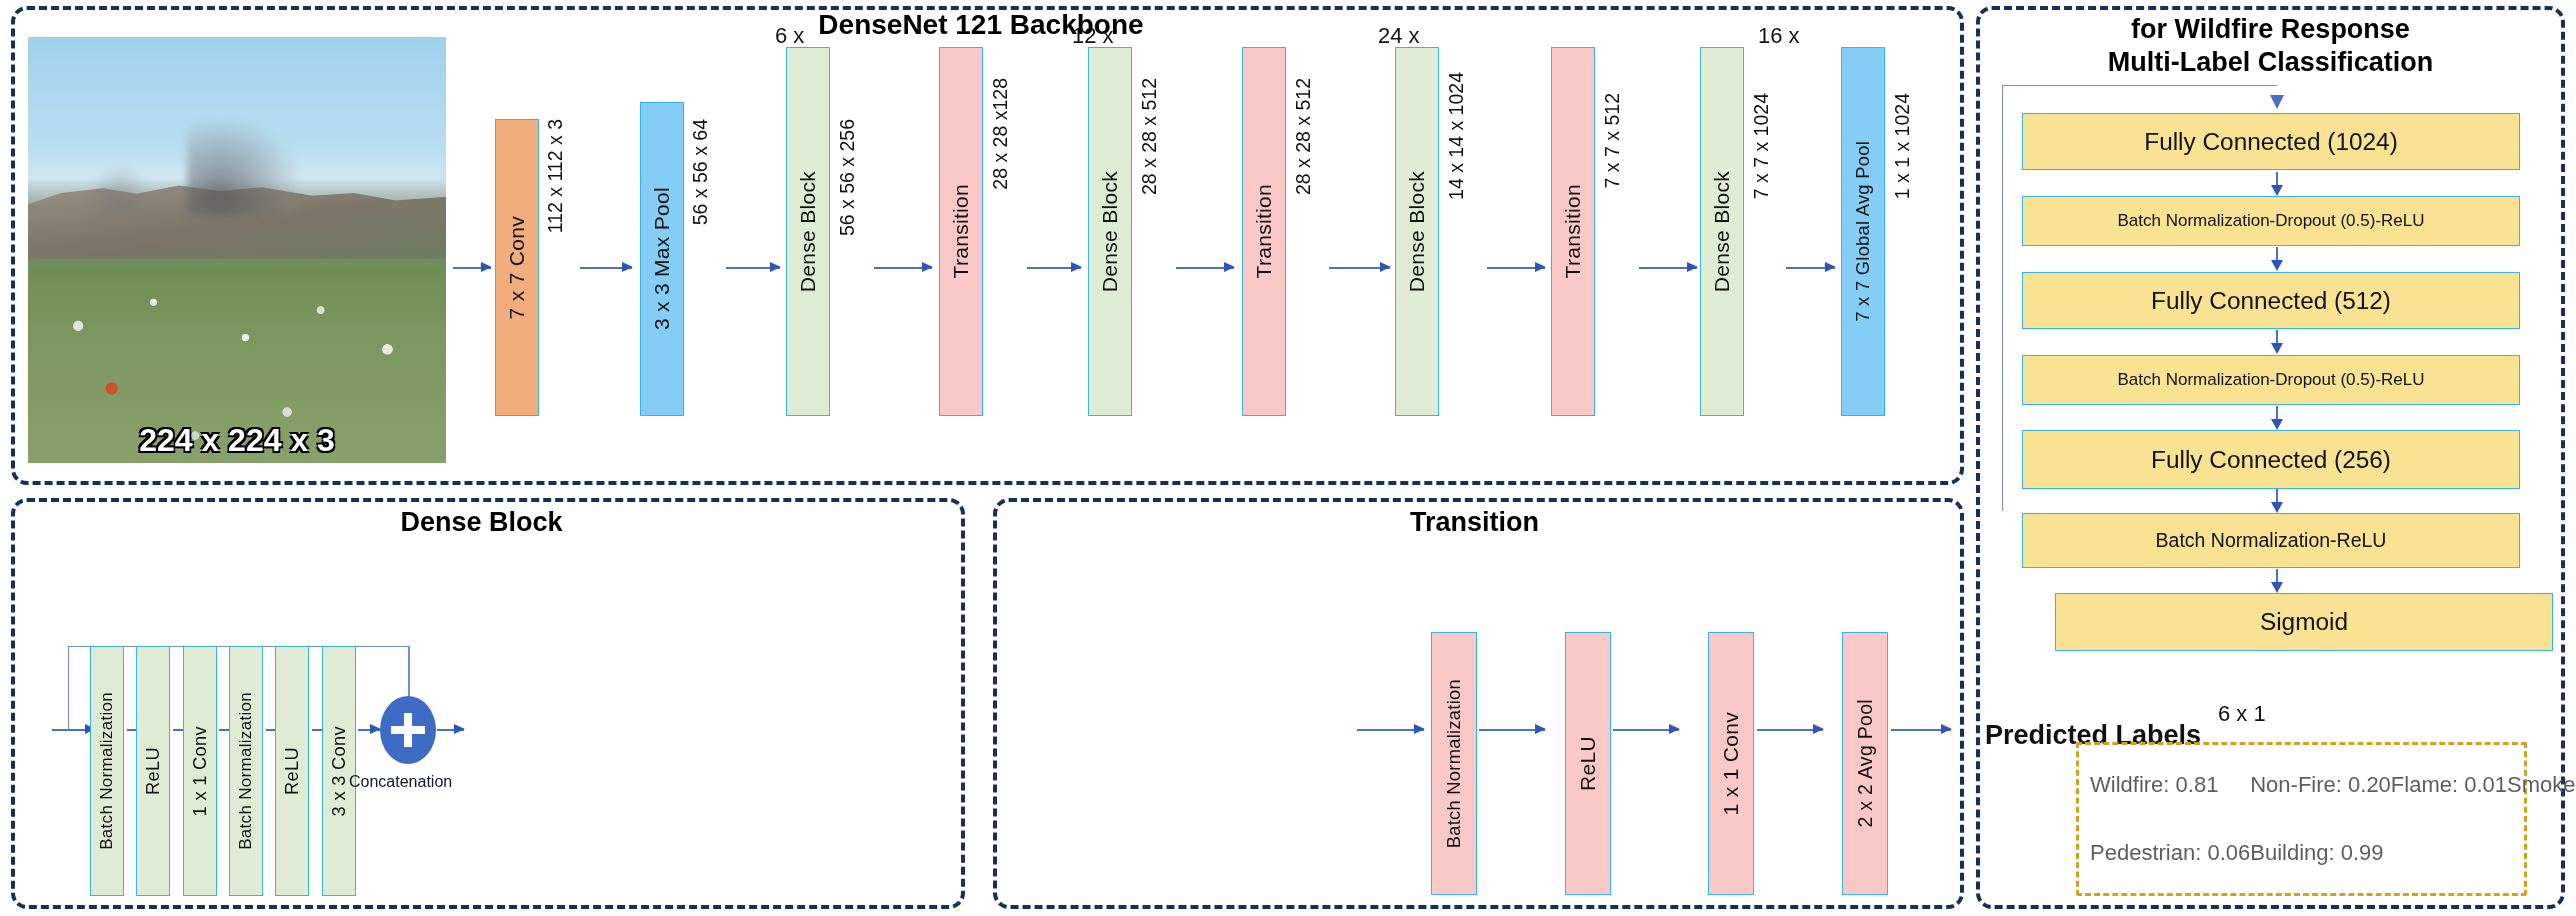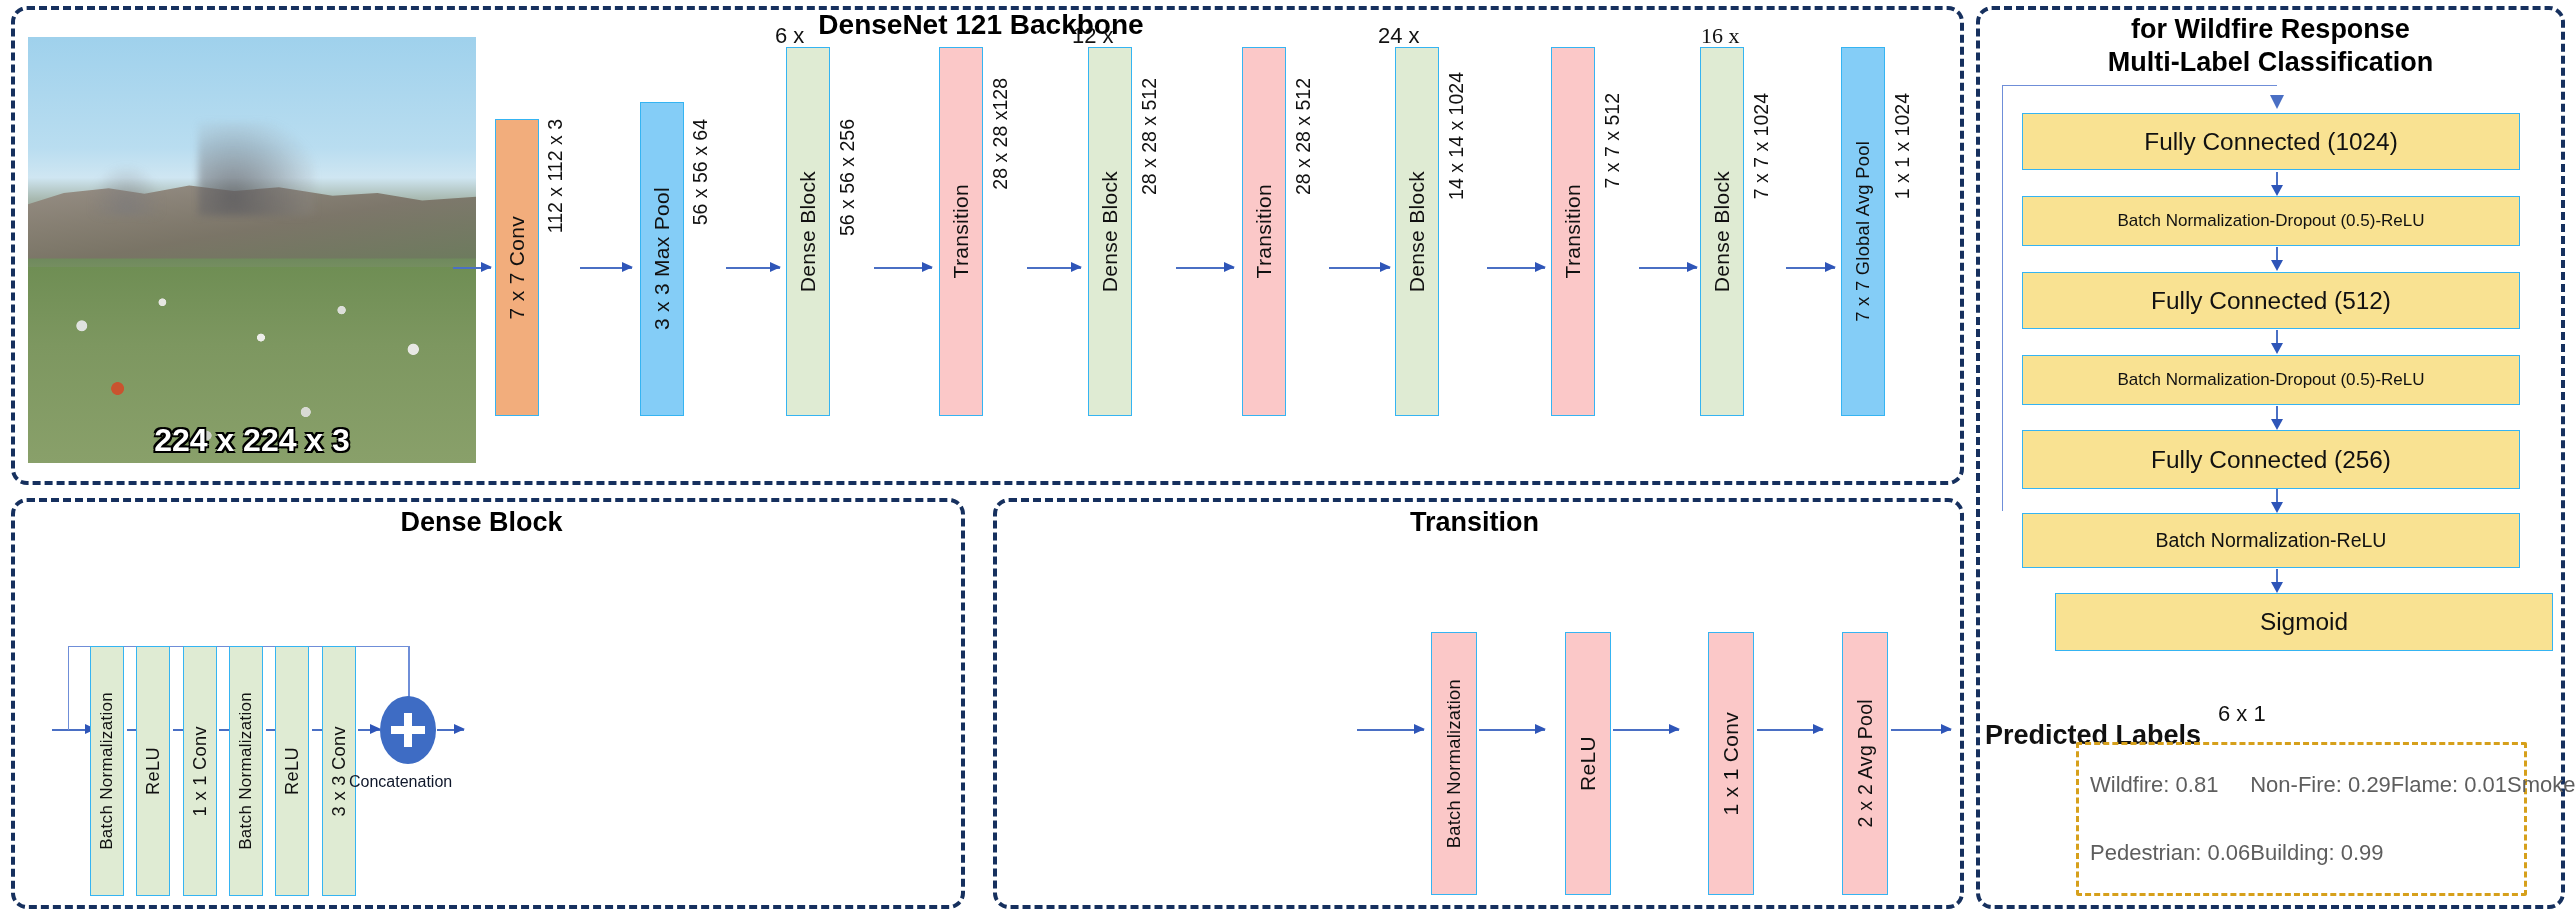--- a/index.html
+++ b/index.html
@@ -7,24 +7,24 @@
        font-family:"Liberation Sans","DejaVu Sans",sans-serif;color:#111;}
 
   .panel{position:absolute;border:4.3px dashed #16305e;border-radius:16px;box-sizing:border-box;background:#fff;}
 
   .panel-title{position:absolute;font-weight:bold;color:#000;text-align:center;white-space:nowrap;}
 
   
   #backbone{left:11px;top:6.1px;width:1953px;height:479px;}
   #backbone-title{left:707px;top:8.5px;width:548px;font-size:28px;}
 
-  .photo{position:absolute;left:28px;top:37px;width:448px;height:426px;
+  .photo{position:absolute;left:28px;top:37px;width:380px;height:426px;
          background:linear-gradient(#9fd1ec 0%,#b9ddf0 26%,#cfe6f2 33%,#a8b9b0 38%,
                     #8a9a7e 44%,#6f8a5d 52%,#87986d 60%,#9aa77f 70%,#a9b189 80%,#9eab84 100%);
-         overflow:hidden;}
+         overflow:hidden;padding-left:38px;}
   .photo .ridge{position:absolute;left:0;top:30%;width:100%;height:22%;
        background:linear-gradient(170deg,#9a8f85,#7a7266 60%,#6d7a5e);
        clip-path:polygon(0 42%,8% 30%,18% 25%,26% 31%,36% 22%,46% 28%,56% 24%,68% 33%,78% 30%,88% 38%,100% 34%,100% 100%,0 100%);
        opacity:.92;}
   .photo .smoke{position:absolute;left:38%;top:20%;width:26%;height:22%;
        background:radial-gradient(ellipse at 30% 80%, rgba(90,90,95,.75), rgba(140,140,145,.18) 65%, rgba(255,255,255,0) 80%);
        filter:blur(3.7px);}
   .photo .smoke2{position:absolute;left:14%;top:30%;width:16%;height:12%;
        background:radial-gradient(ellipse at 50% 80%, rgba(120,120,125,.55), rgba(255,255,255,0) 72%);
        filter:blur(3.7px);}
@@ -169,21 +169,21 @@
 
 <div class="arrow" style="left:1487px;top:267px;width:58px;"></div>
 
 <div class="layer pink" style="left:1551px;top:47px;width:44px;height:369px;">
   <span>Transition</span>
 </div>
 <div class="dim" style="left:1601px;top:93px;">7 x 7 x 512</div>
 
 <div class="arrow" style="left:1639px;top:267px;width:58px;"></div>
 
-<div class="rep" style="left:1701px;top:23px;font-family:Liberation Serif, serif;">16 x</div>
+<div class="rep" style="left:1758px;top:23px;">16 x</div>
 <div class="layer green" style="left:1700px;top:47px;width:44px;height:369px;">
   <span>Dense Block</span>
 </div>
 <div class="dim" style="left:1750px;top:93px;">7 x 7 x 1024</div>
 
 <div class="arrow" style="left:1786px;top:267px;width:49px;"></div>
 
 <div class="layer blue small" style="left:1841px;top:47px;width:44px;height:369px;">
   <span>7 x 7 Global Avg Pool</span>
 </div>
@@ -268,19 +268,19 @@
 <div class="varrow" style="left:2276px;top:489px;height:14.6px;"></div>
 <div class="fcbox bn2" style="top:513px;height:55px;">Batch Normalization-ReLU</div>
 <div class="varrow" style="left:2276px;top:569px;height:14.6px;"></div>
 <div class="fcbox" style="top:593px;height:58px;margin-left:33px;">Sigmoid</div>
 
 <div id="sixby1">6 x 1</div>
 <div id="pred-title">Predicted Labels</div>
 
 <div id="pred-box">
   <div class="pred">Wildfire: 0.81</div>
-  <div class="pred">Non-Fire: 0.29</div>
+  <div class="pred">Non-Fire: 0.20</div>
   <div class="pred">Flame: 0.01</div>
   <div class="pred">Smoke: 0.82</div>
   <div class="pred">Pedestrian: 0.06</div>
   <div class="pred">Building: 0.99</div>
 </div>
 
 
 </body></html>

